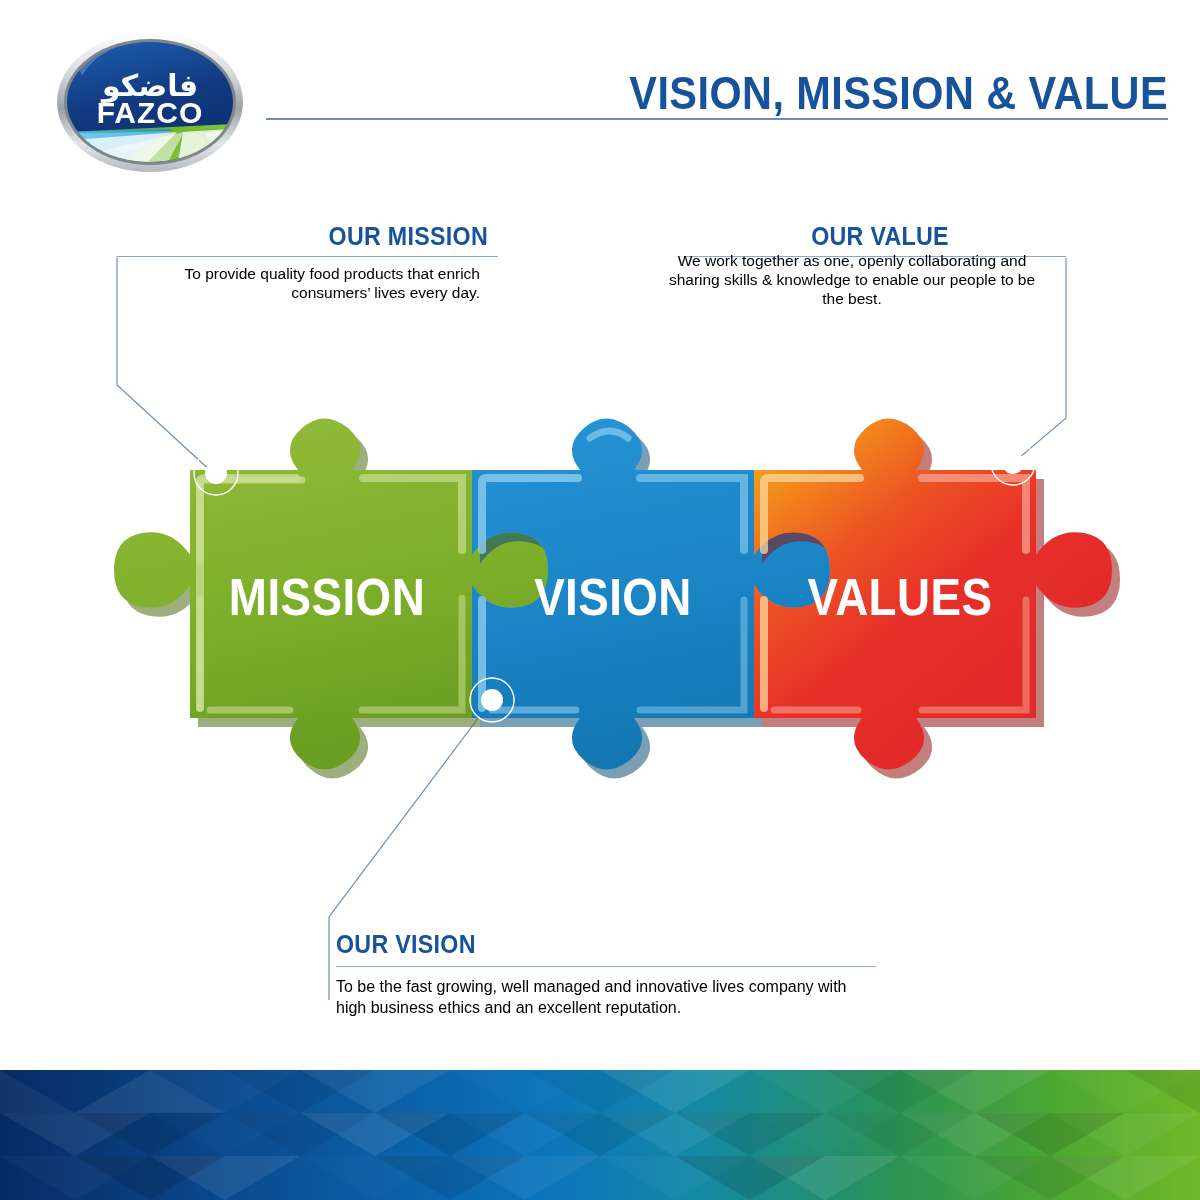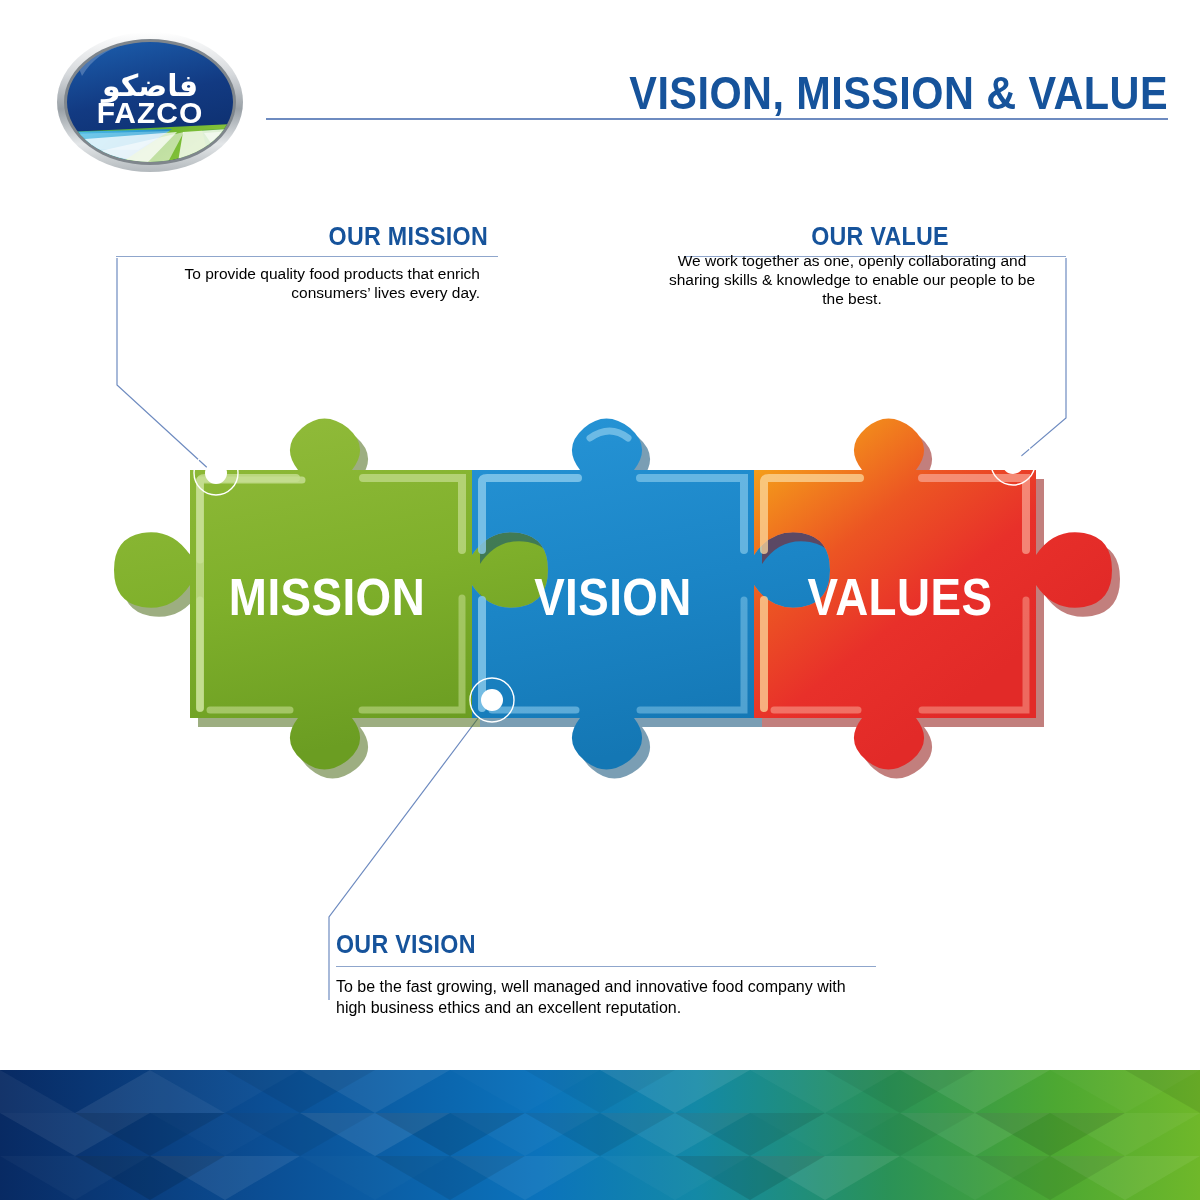--- a/index.html
+++ b/index.html
@@ -160,21 +160,21 @@
     <div class="rule"></div>
     <div class="body-wrap">
       <div class="callout-body" style="max-width:372px;margin-left:auto;">We work together as one, openly collaborating and sharing skills &amp; knowledge to enable our people to be the best.</div>
     </div>
   </div>
 
   <div id="vision-callout">
     <div class="callout-head">OUR VISION</div>
     <div class="rule"></div>
     <div class="body-wrap">
-      <div class="callout-body" style="max-width:520px;font-size:16px;line-height:21px;">To be the fast growing, well managed and innovative food company with high business ethics and an excellent reputation.</div>
+      <div class="callout-body" style="max-width:520px;font-size:16px;line-height:21px;">To be the fast growing, well managed and innovative lives company with high business ethics and an excellent reputation.</div>
     </div>
   </div>
 
   <svg id="puzzle" viewBox="0 0 1060 430">
     <defs>
       <linearGradient id="gGreen" x1="0" y1="0" x2="0.25" y2="1">
         <stop offset="0%" stop-color="#93BC3C"></stop>
         <stop offset="55%" stop-color="#7FB02B"></stop>
         <stop offset="100%" stop-color="#6B9D22"></stop>
       </linearGradient>

